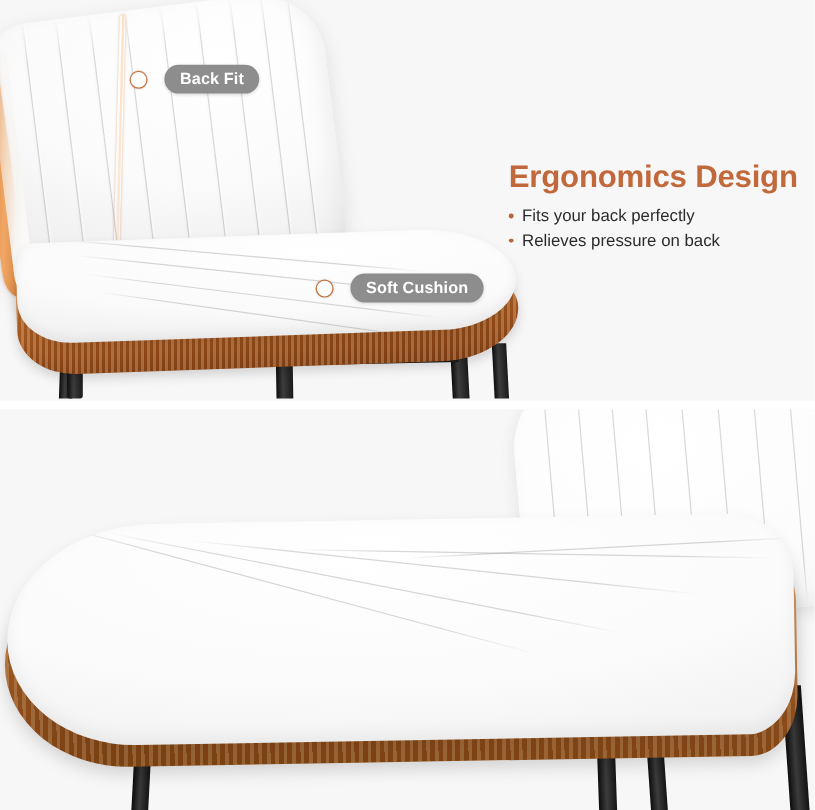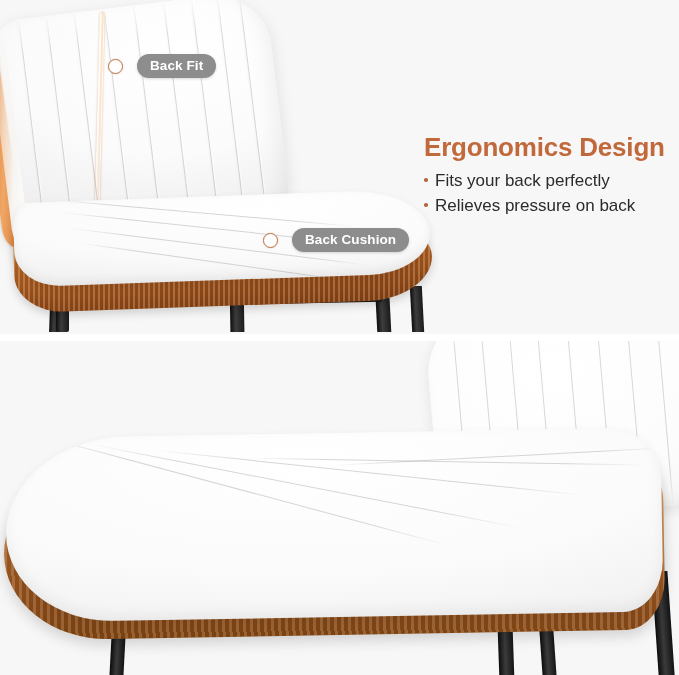--- a/index.html
+++ b/index.html
@@ -20,21 +20,21 @@
   
   .textblock{position:absolute;z-index:30;}
   #text-ergonomics{left:424px;top:133px;width:250px;}
   .headline{
     font-size:26px;font-weight:bold;color:#c2693c;
     letter-spacing:-0.2px;line-height:1.12;margin:0 0 7px 0;white-space:nowrap;
   }
   .bullets{list-style:none;margin:0;padding:0;}
   .bullets li{
     position:relative;padding-left:11px;
-    font-size:17px;color:#2b2b2b;line-height:1.47;white-space:nowrap;
+    font-size:14px;color:#2b2b2b;line-height:1.47;white-space:nowrap;
   }
   .bullets li .dot{
     position:absolute;left:0px;top:9px;width:3.5px;height:3.5px;
     border-radius:50%;background:#b4673d;
   }
 
   
   #chair-top{position:absolute;left:-14px;top:-6px;width:470px;height:345px;}
 
   
@@ -252,21 +252,21 @@
     <div class="callout" id="callout-back-fit">
       <span class="marker"></span>
       <span class="connector"></span>
       <span class="pill">Back Fit</span>
     </div>
 
 
     <div class="callout" id="callout-soft-cushion">
       <span class="marker"></span>
       <span class="connector"></span>
-      <span class="pill">Back Cushion</span>
+      <span class="pill">Soft Cushion</span>
     </div>
 
     <div class="textblock" id="text-ergonomics">
       <div class="headline">Ergonomics Design</div>
       <ul class="bullets">
         <li>
           <span class="dot"></span>
           <span>Fits your back perfectly</span>
         </li>
         <li>

